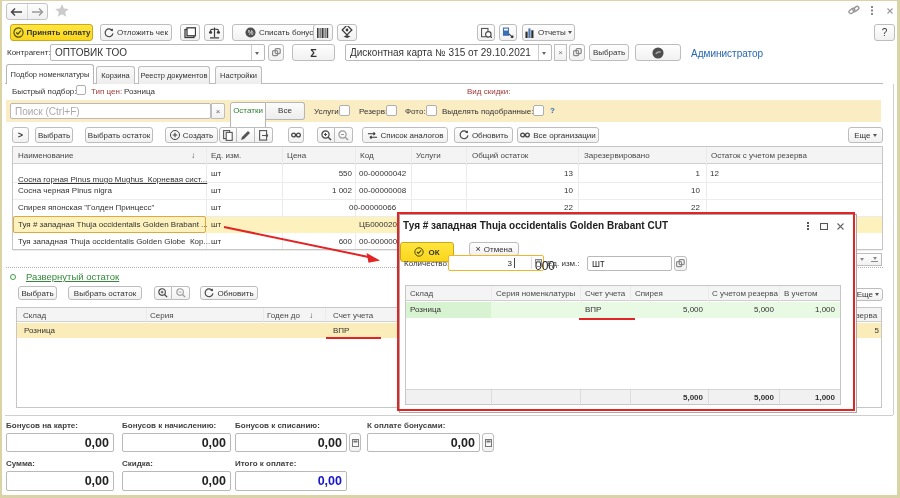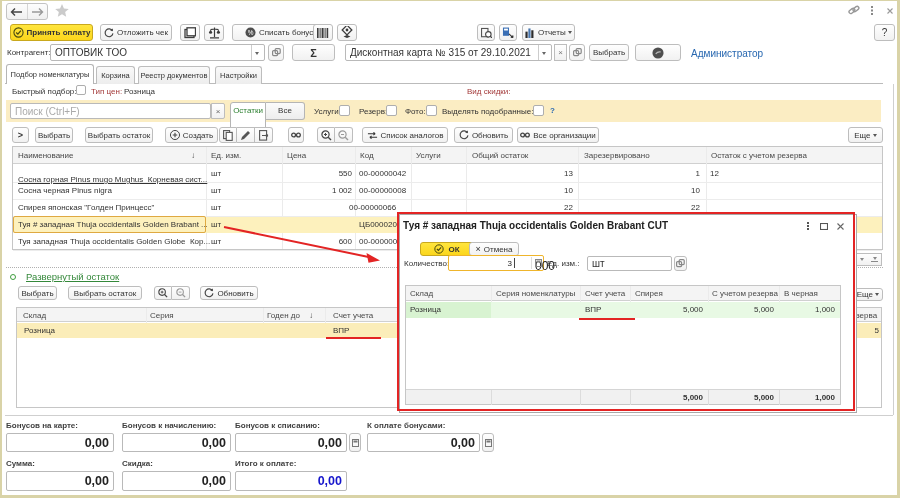--- a/index.html
+++ b/index.html
@@ -391,21 +391,21 @@
 
 <div class="abs" id="dlg" style="left:397px;top:214px;width:458px;height:199px;background:#fff;border:1px solid #a8a8a8;">
  <div class="abs" style="left:3px;top:5px;font-size:10px;font-weight:bold;color:#222;">Туя # западная Thuja occidentalis Golden Brabant CUT</div>
  <div class="abs" style="left:407px;top:7px;width:1.6px;height:1.6px;background:#555;box-shadow:0 3px 0 #555,0 6px 0 #555;"></div>
  <svg class="abs" style="left:420px;top:8px" width="8" height="7" viewBox="0 0 8 7">
         <rect x="0.5" y="0.5" width="7" height="6" fill="none" stroke="#555" stroke-width="1.1"></rect>
       </svg>
  <svg class="abs" style="left:437px;top:8px" width="7" height="7" viewBox="0 0 7 7">
         <path d="M0.5 0.5 L6.5 6.5 M6.5 0.5 L0.5 6.5" stroke="#666" stroke-width="1.1"></path>
       </svg>
- <div class="btn ybtn" style="left:20px;top:27px;width:54px;height:14px;">
+ <div class="btn ybtn" style="left:0;top:27px;width:54px;height:20px;">
   <svg width="10" height="10" viewBox="0 0 12 12" style="margin-right:4px">
           <circle cx="6" cy="6" r="5" fill="none" stroke="#4a4a10" stroke-width="1.2"></circle>
           <path d="M3.5 6 L5.3 7.8 L8.6 4" stroke="#4a4a10" stroke-width="1.4" fill="none"></path>
         </svg>
   <span style="font-weight:bold;">ОК</span>
       </div>
  <div class="btn" style="left:69px;top:27px;width:50px;height:14px;"><span style="font-size:9px;margin-right:3px;color:#333;">×</span>Отмена</div>
  <div class="lbl" style="left:4px;top:44px;">Количество:</div>
  <div class="abs" style="left:48px;top:40px;width:96px;height:16px;background:#fff;border:1.5px solid #efb52c;border-radius:2px;"></div>
  <div class="abs" style="left:50px;top:44px;width:62px;font-size:8px;color:#222;text-align:right;">3</div>
@@ -427,21 +427,21 @@
         </svg>
       </div>
 
  <div class="abs" style="left:5px;top:70px;width:436px;height:120px;border:1px solid #c6c6c6;">
   <div class="abs" style="left:0;top:0;width:434px;height:15px;background:#f4f4f4;border-bottom:1px solid #d0d0d0;"></div>
   <div class="hdr" style="left:4px;top:3px;">Склад</div>
   <div class="hdr" style="left:90px;top:3px;">Серия номенклатуры</div>
   <div class="hdr" style="left:179px;top:3px;">Счет учета</div>
   <div class="hdr" style="left:229px;top:3px;">Спирея</div>
   <div class="hdr" style="left:306px;top:3px;">С учетом резерва</div>
-  <div class="hdr" style="left:378px;top:3px;">В черная</div>
+  <div class="hdr" style="left:378px;top:3px;">В учетом</div>
   <div class="vl" style="left:85px;top:0;height:32px;"></div>
   <div class="vl" style="left:174px;top:0;height:32px;"></div>
   <div class="vl" style="left:224px;top:0;height:32px;"></div>
   <div class="vl" style="left:302px;top:0;height:32px;"></div>
   <div class="vl" style="left:373px;top:0;height:32px;"></div>
   <div class="abs" style="left:0;top:16px;width:434px;height:16px;background:#e8f9e4;"></div>
   <div class="abs" style="left:0;top:16px;width:85px;height:16px;background:#d8f3d1;"></div>
   <div class="cell" style="left:4px;top:19px;">Розница</div>
   <div class="cell" style="left:179px;top:19px;">ВПР</div>
   <div class="cell" style="left:224px;top:19px;width:73px;text-align:right;">5,000</div>

